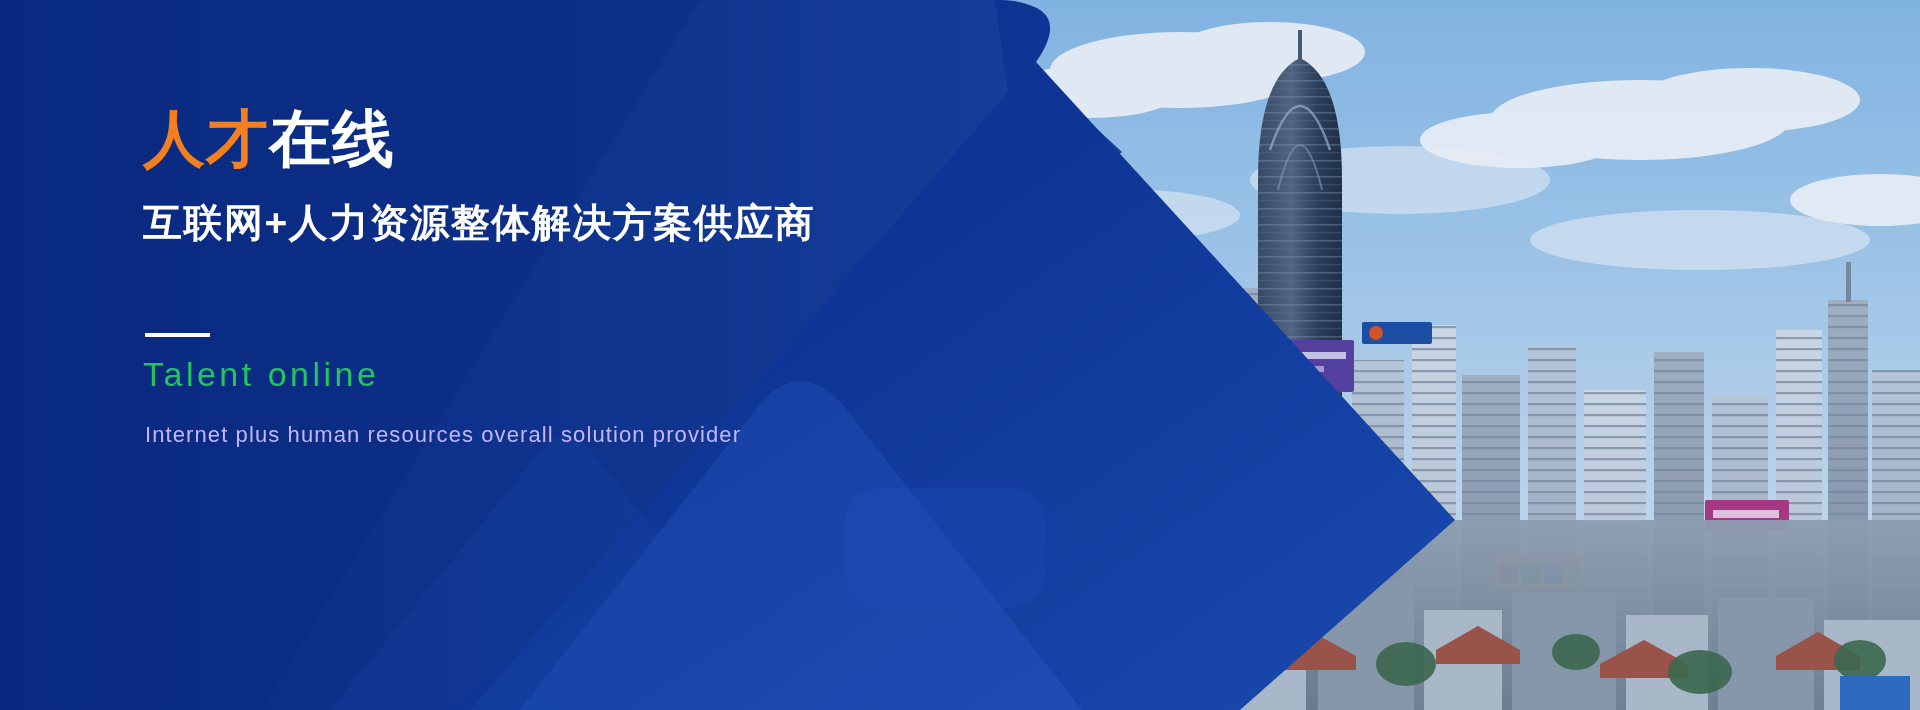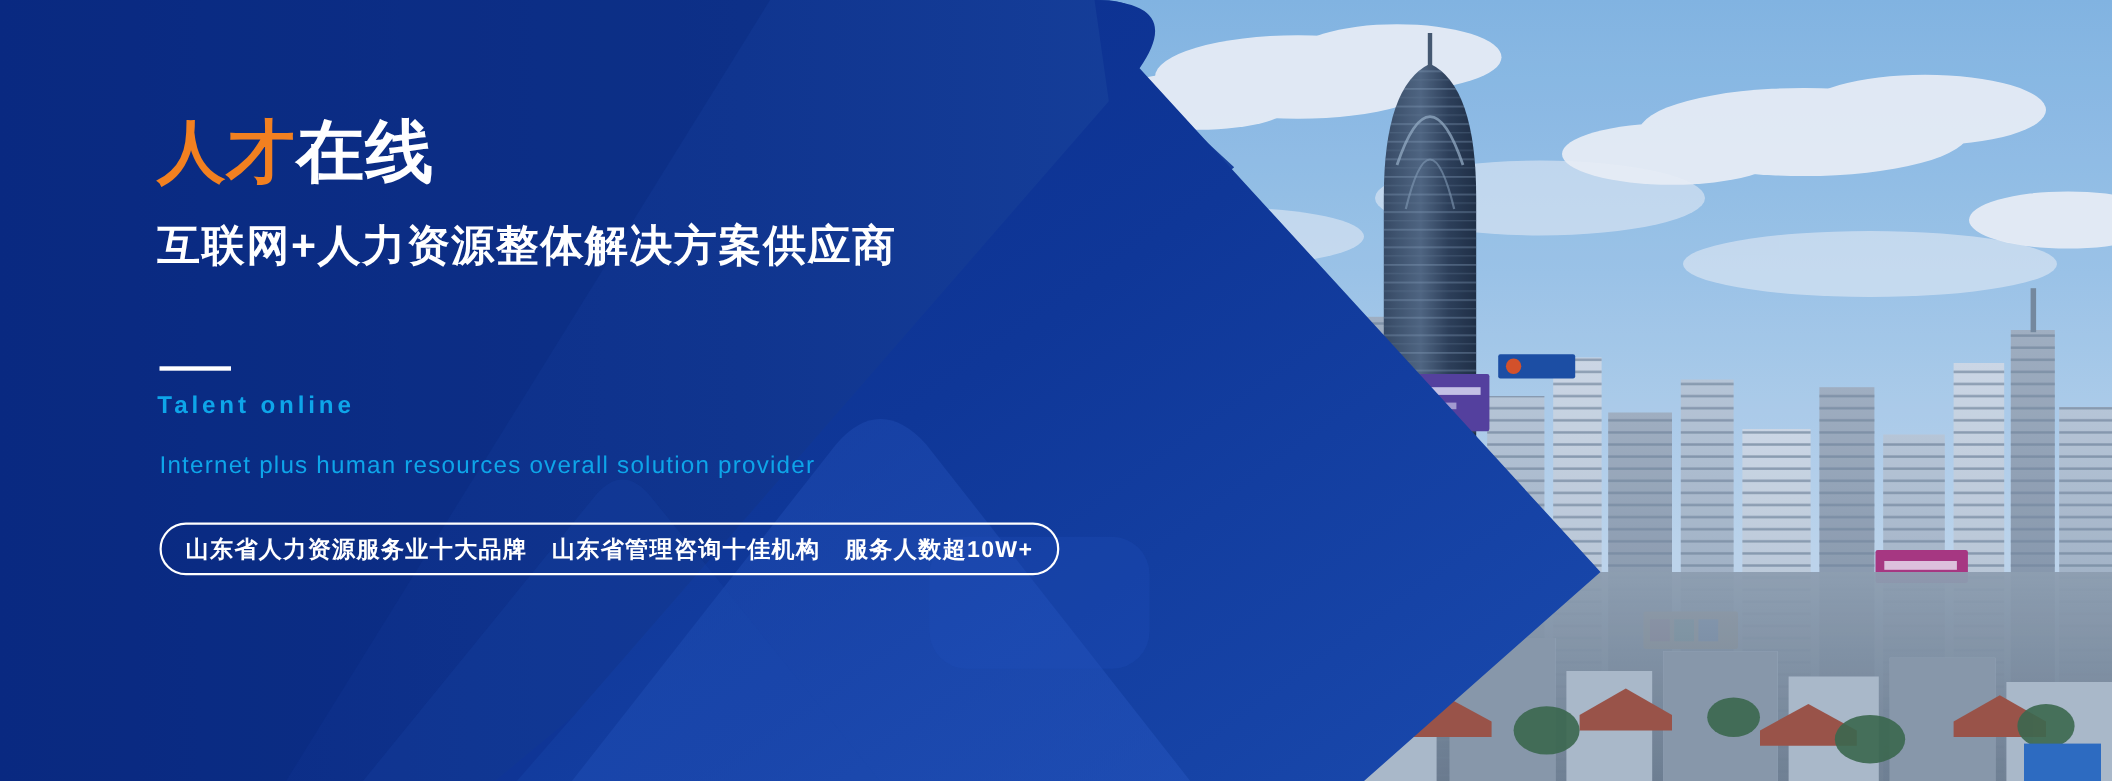--- a/index.html
+++ b/index.html
@@ -78,35 +78,35 @@
     top: 333px;
     width: 65px;
     height: 4px;
     background: #ffffff;
   }
 
   .en-title {
     position: absolute;
     left: 0;
     top: 355px;
-    font-size: 22px;
-    font-weight: 700;
+    font-size: 34px;
+    font-weight: 400;
     letter-spacing: 3.5px;
-    color: #0ea5e9;
+    color: #22c55e;
     white-space: nowrap;
   }
 
   .en-sub {
     position: absolute;
     left: 2px;
-    top: 410px;
+    top: 422px;
     font-size: 22px;
     font-weight: 400;
     letter-spacing: 1.1px;
-    color: #0ea5e9;
+    color: #c4b5fd;
     white-space: nowrap;
   }
 
   .pill {
     position: absolute;
     left: 2px;
     top: 475px;
     width: 818px;
     height: 48px;
     border: 2px solid #ffffff;
@@ -363,19 +363,16 @@
     </div>
 
     <div class="subhead">互联网+人力资源整体解决方案供应商</div>
 
     <div class="rule"></div>
 
     <div class="en-title">Talent online</div>
 
     <div class="en-sub">Internet plus human resources overall solution provider</div>
 
-    <div class="pill">
-      <span class="pill-text">山东省人力资源服务业十大品牌　山东省管理咨询十佳机构　服务人数超10W+</span>
-    </div>
 
   </div>
 
 </div>
 
 </body></html>

